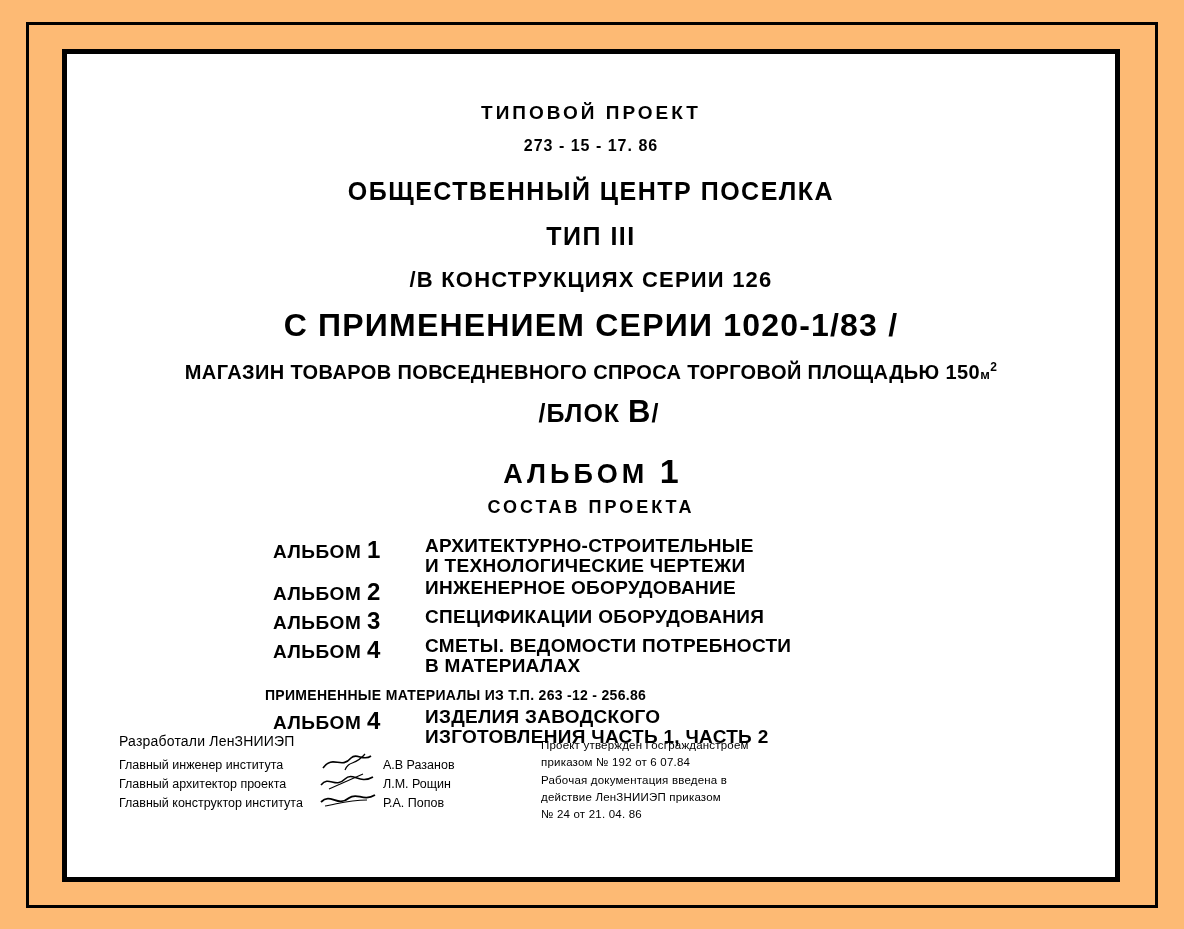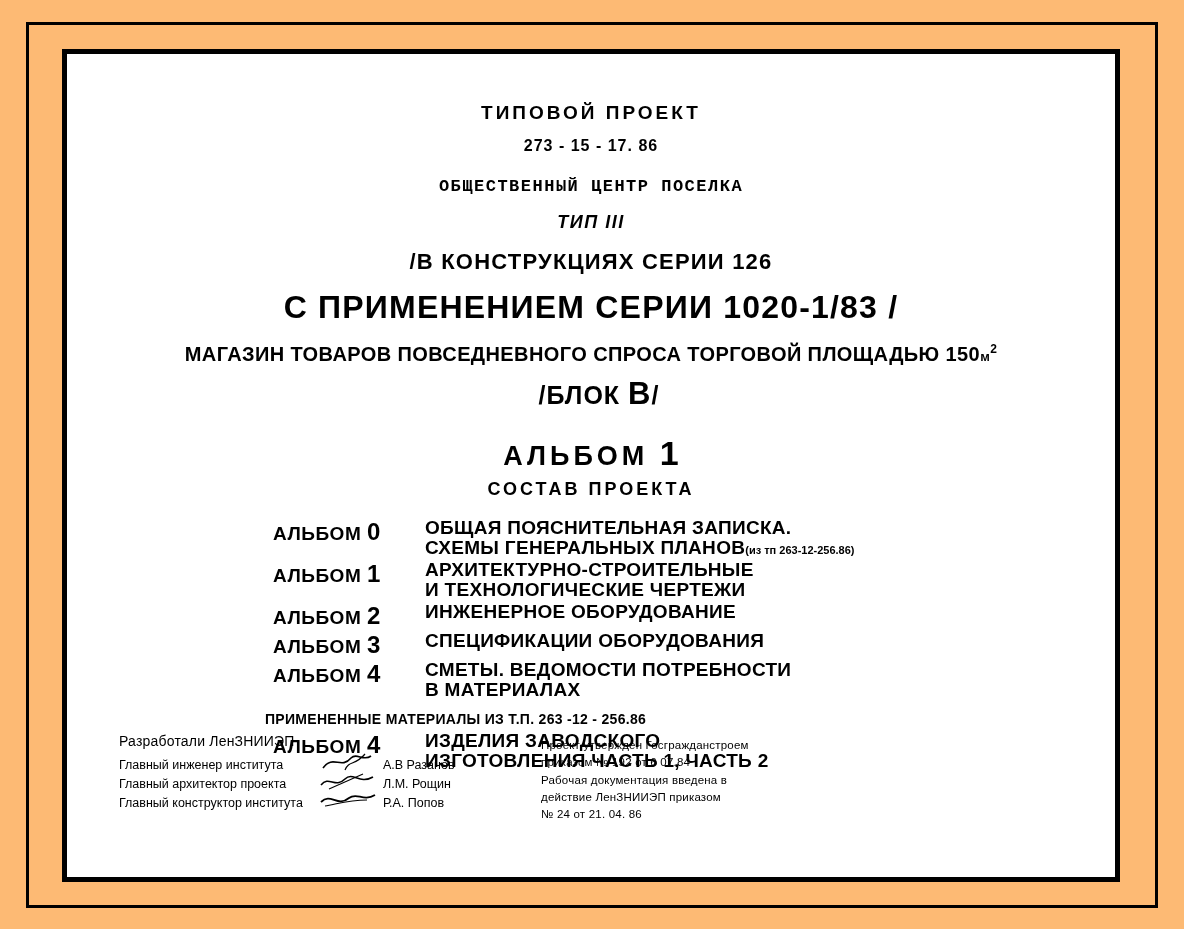--- a/index.html
+++ b/index.html
@@ -65,31 +65,29 @@
     letter-spacing: 3px;
   }
   .t-code {
     margin-top: 13px;
     font-size: 16px;
     font-weight: bold;
     letter-spacing: 1px;
   }
   .t-main1 {
     margin-top: 22px;
-    font-size: 17px;
+    font-size: 25px;
     font-weight: bold;
     letter-spacing: 1.5px;
-    font-family: Liberation Mono, monospace;
   }
   .t-main2 {
     margin-top: 16px;
-    font-size: 18px;
+    font-size: 25px;
     font-weight: bold;
     letter-spacing: 1.5px;
-    font-style: italic;
   }
   .t-main3 {
     margin-top: 16px;
     font-size: 22px;
     font-weight: bold;
     letter-spacing: 1.2px;
   }
   .t-main4 {
     margin-top: 14px;
     font-size: 32px;
@@ -252,30 +250,20 @@
       </div>
 
       <div class="center t-album">
         <span>АЛЬБОМ</span>
         <span class="num">1</span>
       </div>
       <div class="center t-sostav">СОСТАВ ПРОЕКТА</div>
 
       <div class="list">
 
-        <div class="row">
-          <div class="lbl">
-            <span>АЛЬБОМ</span>
-            <span class="n">0</span>
-          </div>
-          <div class="txt">
-            <span>ОБЩАЯ ПОЯСНИТЕЛЬНАЯ ЗАПИСКА.</span><br>
-            <span>СХЕМЫ ГЕНЕРАЛЬНЫХ ПЛАНОВ</span><span class="small">(из тп 263-12-256.86)</span>
-          </div>
-        </div>
 
         <div class="row">
           <div class="lbl">
             <span>АЛЬБОМ</span>
             <span class="n">1</span>
           </div>
           <div class="txt">
             <span>АРХИТЕКТУРНО-СТРОИТЕЛЬНЫЕ</span><br>
             <span>И  ТЕХНОЛОГИЧЕСКИЕ ЧЕРТЕЖИ</span>
           </div>

